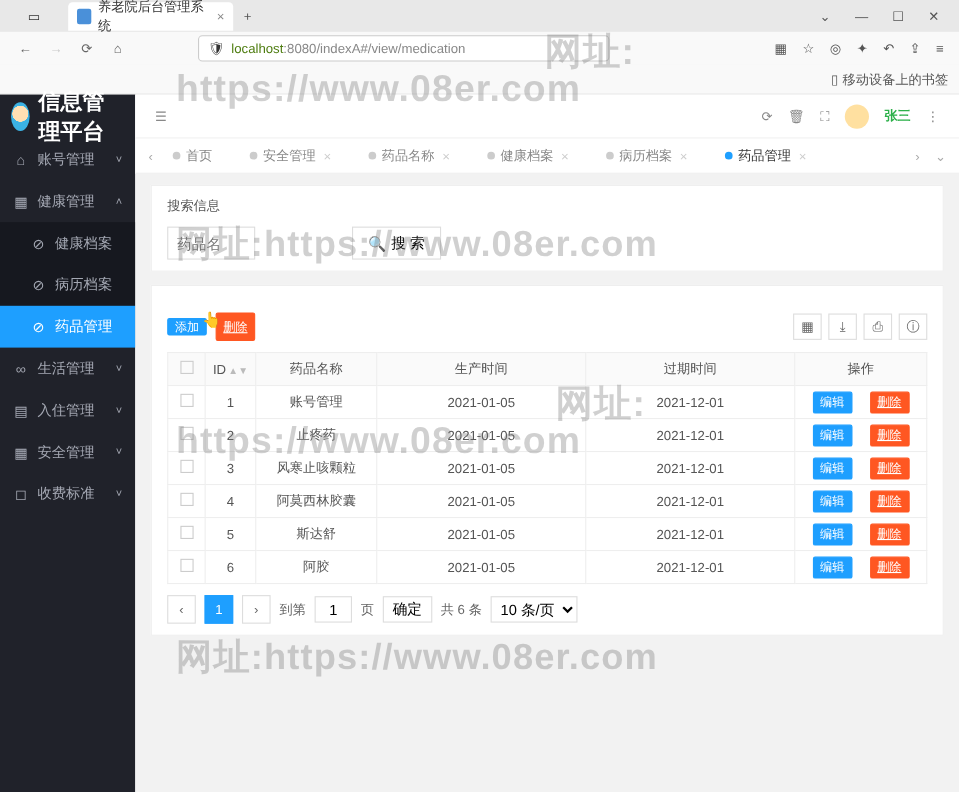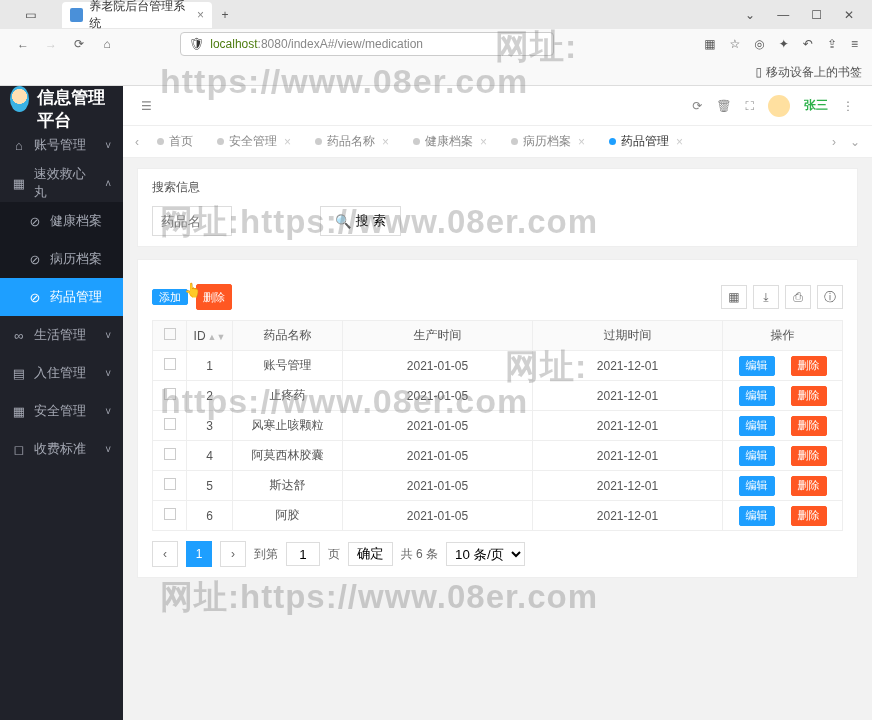--- a/index.html
+++ b/index.html
@@ -18,21 +18,21 @@
 .nav-btn { width: 18px; color: #666; display: flex; justify-content: center; }
 .url-bar { flex: 1; display: flex; align-items: center; height: 24px; background: #fff; border: 1px solid #ccc; border-radius: 4px; padding: 0 8px; gap: 6px; margin: 0 140px 0 54px; }
 .url-text { color: #888; }
 .url-text .host { color: #4d7c0f; }
 .right-icons { display: flex; gap: 14px; color: #555; }
 .bookmark-bar { height: 26px; display: flex; align-items: center; justify-content: flex-end; padding: 0 10px; background: #f9f9f9; color: #555; gap: 4px; }
 
 
 .app { display: flex; height: 634px; }
 .sidebar { width: 148px; background: #20222a; color: #a4a8b3; display: flex; flex-direction: column; }
-.logo-row { height: 40px; display: flex; align-items: flex-start; gap: 8px; padding: 0 10px; color: #fff; font-size: 17px; font-weight: bold; }
+.logo-row { height: 40px; display: flex; align-items: center; gap: 8px; padding: 0 10px; color: #fff; font-size: 20px; font-weight: bold; }
 .logo-icon { width: 26px; height: 26px; border-radius: 50%; background: radial-gradient(circle at 50% 40%, #ffe0b3 40%, #3bb2e3 42%); }
 .nav-item { height: 38px; display: flex; align-items: center; padding: 0 12px; gap: 8px; cursor: pointer; font-size: 13px; }
 .nav-item.sub { padding-left: 28px; background: #16181f; }
 .nav-item.active { background: #1e9fff; color: #fff; }
 .nav-icon { width: 14px; display: inline-flex; justify-content: center; }
 .nav-chevron { margin-left: auto; font-size: 10px; }
 
 .main { flex: 1; background: #f2f2f2; display: flex; flex-direction: column; }
 .topbar { height: 40px; background: #fff; display: flex; align-items: center; padding: 0 18px; gap: 14px; border-bottom: 1px solid #eee; }
 .topbar .spacer { flex: 1; }
@@ -48,21 +48,21 @@
 .page-tab.active .dot { background: #1e9fff; }
 .page-tab .x { color: #ccc; margin-left: 2px; }
 
 .content { padding: 10px 14px; }
 .panel { background: #fff; border: 1px solid #eee; padding: 10px 14px; }
 .search-title { color: #555; margin-bottom: 10px; }
 .search-row { display: flex; align-items: flex-start; gap: 88px; }
 .text-input { width: 80px; height: 30px; border: 1px solid #ddd; padding: 0 8px; }
 .btn { height: 30px; padding: 0 14px; border: 1px solid #ddd; background: #fff; cursor: pointer; display: inline-flex; align-items: center; gap: 4px; }
 .btn-primary { background: #1e9fff; color: #fff; border-color: #1e9fff; }
-.btn-danger { background: #ff5722; color: #fff; border-color: #ff5722; }
+.btn-danger { background: #ff5722; color: #fff; border-color: #ff5722; text-decoration: underline; }
 .btn-sm { height: 20px; padding: 0 6px; font-size: 11px; border-radius: 2px; }
 
 .toolbar { display: flex; align-items: center; gap: 8px; margin-top: 14px; }
 .toolbar .right { margin-left: auto; display: flex; gap: 6px; }
 .icon-btn { width: 26px; height: 24px; border: 1px solid #ddd; display: flex; align-items: center; justify-content: center; color: #666; cursor: pointer; background: #fff; }
 
 .table { width: 100%; border-collapse: collapse; margin-top: 10px; table-layout: fixed; }
 .table th, .table td { border: 1px solid #eee; height: 30px; text-align: center; font-weight: normal; color: #555; font-size: 12px; }
 .table th { background: #fafafa; }
 .col-chk { width: 34px; }
@@ -148,21 +148,21 @@
       <span>信息管理平台</span>
     </div>
     <div id="sidebar-items">
         <div class="nav-item">
           <span class="nav-icon">⌂</span>
           <span>账号管理</span>
           <span class="nav-chevron">˅</span>
         </div>
         <div class="nav-item">
           <span class="nav-icon">▦</span>
-          <span>速效救心丸</span>
+          <span>健康管理</span>
           <span class="nav-chevron">˄</span>
         </div>
         <div class="nav-item sub">
           <span class="nav-icon">⊘</span>
           <span>健康档案</span>
         </div>
         <div class="nav-item sub">
           <span class="nav-icon">⊘</span>
           <span>病历档案</span>
         </div>
@@ -200,21 +200,21 @@
       <span class="top-icon">⟳</span>
       <span class="top-icon">🗑</span>
       <span class="top-icon">⛶</span>
       <span class="avatar"></span>
       <span class="username">张三</span>
       <span class="top-icon">⋮</span>
     </div>
 
     <div class="tabs-row">
       <span class="tab-nav">‹</span>
-      <div id="page-tabs-container" style="display:flex; flex:1; gap:8px;">
+      <div id="page-tabs-container" style="display:flex; flex:1; gap:18px;">
           <div class="page-tab">
             <span class="dot"></span>
             <span>首页</span>
           </div>
           <div class="page-tab">
             <span class="dot"></span>
             <span>安全管理</span>
             <span class="x">×</span>
           </div>
           <div class="page-tab">

